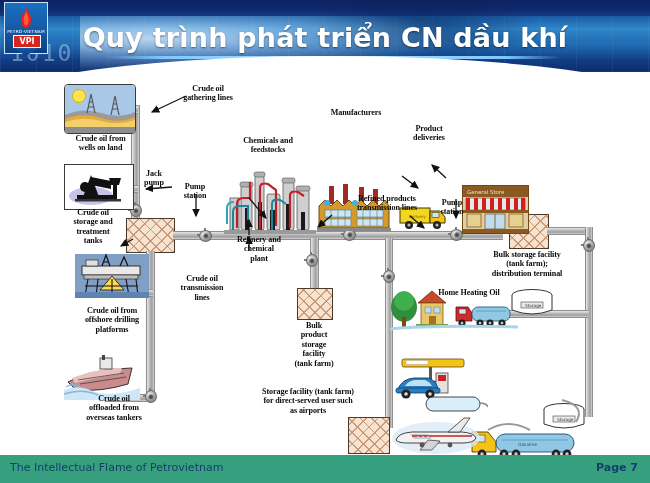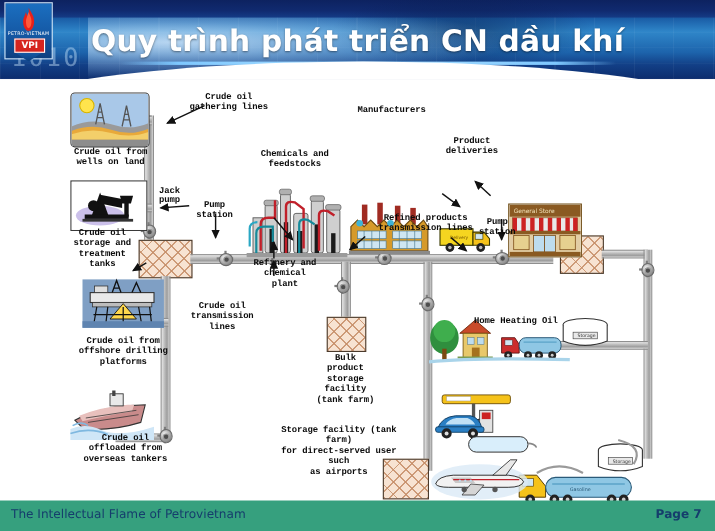--- a/index.html
+++ b/index.html
@@ -42,21 +42,21 @@
   #logo .pv{position:absolute;left:0;top:27px;width:44px;text-align:center;color:#fff;
     font-size:4.3px;font-family:"DejaVu Sans", sans-serif;letter-spacing:.2px;}
   #logo .vpi{position:absolute;left:9px;top:33px;width:26px;height:11px;background:#d6241f;
     border:1px solid #fff;color:#fff;font-size:8px;line-height:11px;text-align:center;
     font-family:"DejaVu Sans", sans-serif;font-weight:bold;}
   #logo .tail{position:absolute;left:10px;top:46px;width:24px;height:8px;
     background:linear-gradient(180deg,#1559a5,#0d3f80);clip-path:polygon(0 0,100% 0,50% 100%);}
 
   
   #canvas{position:absolute;left:0;top:72px;width:650px;height:383px;background:#ffffff;}
-  .lbl{position:absolute;font-family:Liberation Mono, monospace;color:#0b0b0b;
+  .lbl{position:absolute;font-family:Liberation Serif, serif;color:#0b0b0b;
     font-size:8.1px;line-height:9.4px;text-align:center;font-weight:bold;letter-spacing:-.1px;}
   
   .pipe{position:absolute;background:linear-gradient(180deg,#e6e6e6 0%,#bfbfbf 35%,#9d9d9d 70%,#d4d4d4 100%);
     border-top:1px solid #8f8f8f;border-bottom:1px solid #8f8f8f;}
   .pipeV{position:absolute;background:linear-gradient(90deg,#e6e6e6 0%,#bfbfbf 35%,#9d9d9d 70%,#d4d4d4 100%);
     border-left:1px solid #8f8f8f;border-right:1px solid #8f8f8f;}
   
   .tank{position:absolute;border:1.4px solid #4a3a2c;
     background-color:#f7e3d2;
     background-image:
@@ -508,24 +508,25 @@
     <div class="lbl" style="left:48px;top:62px;width:105px;">Crude oil from<br>wells on land</div>
     <div class="lbl" style="left:160px;top:12px;width:96px;">Crude oil<br>gathering lines</div>
     <div class="lbl" style="left:133px;top:97px;width:42px;">Jack<br>pump</div>
     <div class="lbl" style="left:58px;top:136px;width:70px;">Crude oil<br>storage and<br>treatment<br>tanks</div>
     <div class="lbl" style="left:166px;top:110px;width:58px;">Pump<br>station</div>
     <div class="lbl" style="left:56px;top:234px;width:112px;">Crude oil from<br>offshore drilling<br>platforms</div>
     <div class="lbl" style="left:58px;top:322px;width:112px;">Crude oil<br>offloaded from<br>overseas tankers</div>
     <div class="lbl" style="left:166px;top:202px;width:72px;">Crude oil<br>transmission<br>lines</div>
     <div class="lbl" style="left:226px;top:64px;width:84px;">Chemicals and<br>feedstocks</div>
     <div class="lbl" style="left:218px;top:163px;width:82px;">Refinery and<br>chemical<br>plant</div>
-    <div class="lbl" style="left:312px;top:24px;width:88px;">Manufacturers</div>
+    <div class="lbl" style="left:312px;top:36px;width:88px;">Manufacturers</div>
     <div class="lbl" style="left:398px;top:52px;width:62px;">Product<br>deliveries</div>
     <div class="lbl" style="left:332px;top:122px;width:110px;">Refined products<br>transmission lines</div>
     <div class="lbl" style="left:424px;top:126px;width:56px;">Pump<br>station</div>
+    <div class="lbl" style="left:456px;top:178px;width:142px;">Bulk storage facility<br>(tank farm);<br>distribution terminal</div>
     <div class="lbl" style="left:282px;top:249px;width:64px;">Bulk<br>product<br>storage<br>facility<br>(tank farm)</div>
     <div class="lbl" style="left:248px;top:315px;width:120px;">Storage facility (tank farm)<br>for direct-served user such<br>as airports</div>
     <div class="lbl" style="left:422px;top:216px;width:94px;">Home Heating Oil</div>
     <div class="lbl" style="left:494px;top:388px;width:90px;">Local gasoline<br>delivery</div>
   </div>
 
   <div id="footer">
     <div class="ftxt fleft">The Intellectual Flame of Petrovietnam</div>
     <div class="ftxt fright">Page 7</div>
   </div>

